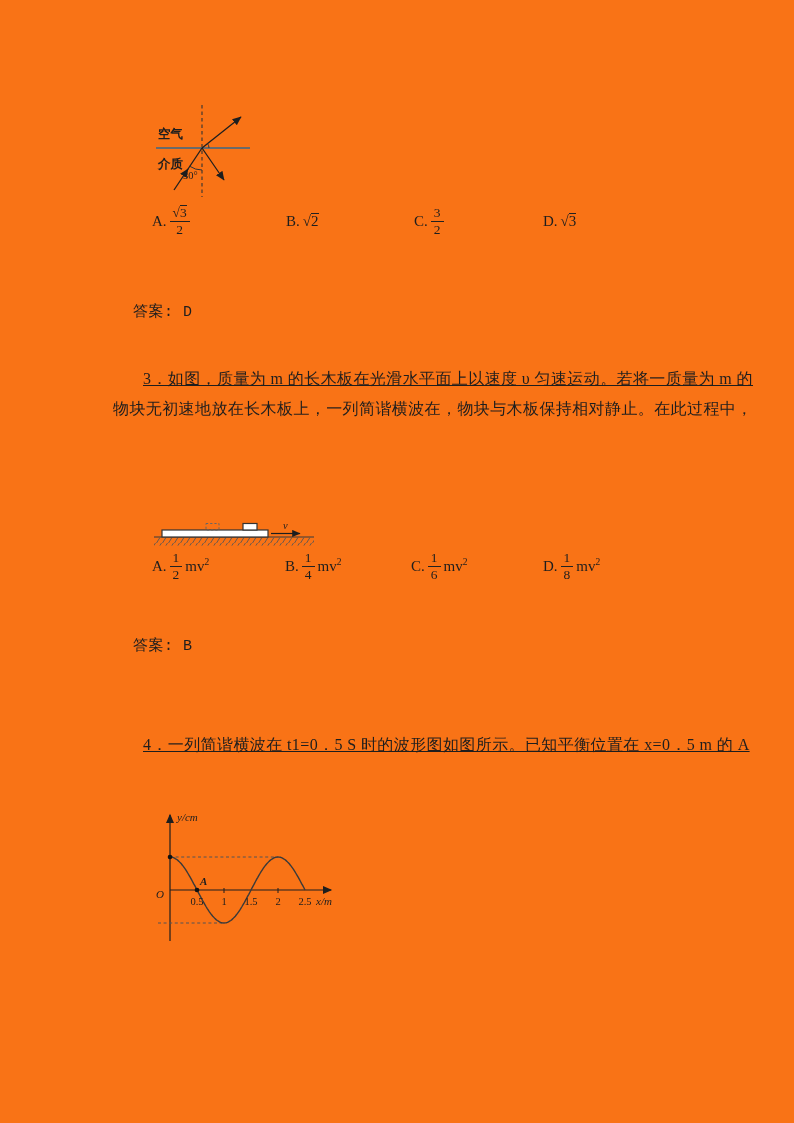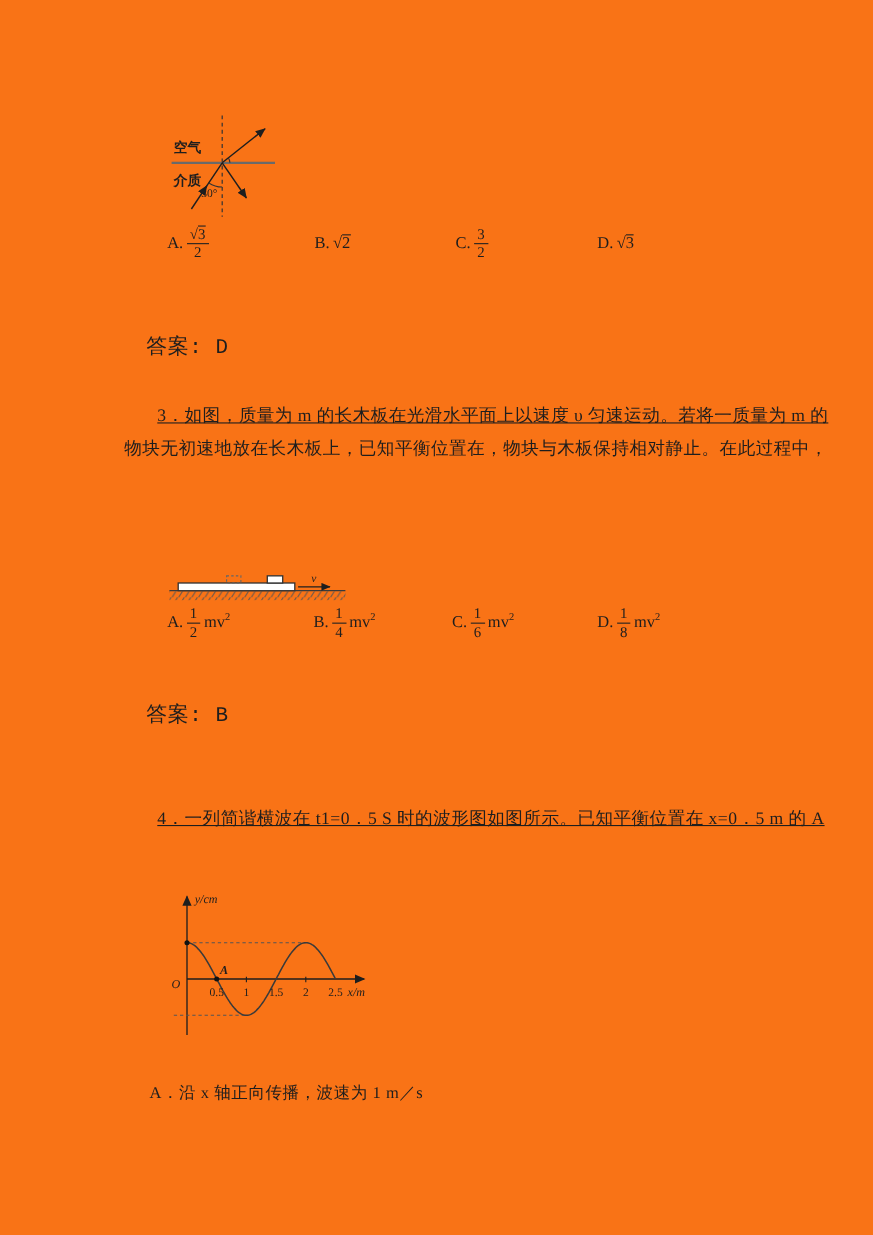--- a/index.html
+++ b/index.html
@@ -4,21 +4,21 @@
 <style>
   html,body{margin:0;padding:0;background:#888;}
   .page{
     position:relative;width:794px;height:1123px;margin:0 auto;background:#f97316;
     font-family:"Liberation Serif","DejaVu Serif",serif;color:#1e1e1e;overflow:hidden;
   }
   .abs{position:absolute;}
   .para{position:absolute;font-size:16px;line-height:30px;width:580px;letter-spacing:0.4px;}
   .para .line{white-space:nowrap;}
   .para .indent{text-indent:30px;text-decoration:underline;}
-  .ans{position:absolute;font-size:19px;letter-spacing:0.5px;font-family:"Liberation Mono","DejaVu Sans Mono",monospace;}
+  .ans{position:absolute;font-size:15px;letter-spacing:0.5px;font-family:"Liberation Mono","DejaVu Sans Mono",monospace;}
   .optrow{position:absolute;font-size:15px;}
   .opt{position:absolute;top:0;display:flex;align-items:center;gap:3px;}
   .olabel{font-size:15px;}
   .frac{display:inline-flex;flex-direction:column;align-items:center;line-height:1.15;font-size:13.5px;}
   .frac .num{border-bottom:1px solid #222;padding:0 3px 0px;display:inline-block;white-space:nowrap;}
   .frac .den{padding:0 3px;}
   .rad{display:inline-block;border-top:1px solid #222;line-height:1.05;}
   .sqrtwrap{white-space:nowrap;}
   .term{font-size:15px;}
   .frac .den,.frac .num{font-style:normal;}
@@ -80,21 +80,21 @@
     <span class="opt" style="left:543px;height:42px;">
       <span class="olabel">D.</span>
       <span class="sqrtwrap"><span>√</span><span class="rad">3</span></span>
     </span>
   </div>
 
   <div class="ans" style="left:133px;top:302px;">答案: D</div>
 
   <div class="para" style="left:113px;top:364px;">
     <div class="line indent">3．如图，质量为 m 的长木板在光滑水平面上以速度 υ 匀速运动。若将一质量为 m 的</div>
-    <div class="line">物块无初速地放在长木板上，已知平衡位置在，物块与木板保持相对静止。在此过程中，</div>
+    <div class="line">物块无初速地放在长木板上，一列简谐横波在，物块与木板保持相对静止。在此过程中，</div>
   </div>
 
   <svg class="abs" style="left:150px;top:511px;" width="170" height="44" viewBox="0 0 170 44">
     <defs>
       <marker id="ar2" markerWidth="8" markerHeight="7" refX="6.5" refY="3" orient="auto">
         <path d="M0,0 L7,3 L0,6 Z" fill="#1e1e1e"></path>
       </marker>
       <pattern id="hatch" width="6" height="8" patternUnits="userSpaceOnUse">
         <line x1="5.5" y1="0" x2="0.5" y2="8" stroke="#555" stroke-width="0.9"></line>
       </pattern>
@@ -179,15 +179,14 @@
     <text x="37" y="16" font-size="11" class="it">y/cm</text>
     <text x="176" y="100" font-size="11" class="it">x/m</text>
     <text x="60" y="80" font-size="11" class="it" font-weight="bold">A</text>
     <text x="57" y="100" font-size="10.5" text-anchor="middle">0.5</text>
     <text x="84" y="100" font-size="10.5" text-anchor="middle">1</text>
     <text x="111" y="100" font-size="10.5" text-anchor="middle">1.5</text>
     <text x="138" y="100" font-size="10.5" text-anchor="middle">2</text>
     <text x="165" y="100" font-size="10.5" text-anchor="middle">2.5</text>
   </svg>
 
-  <div class="qa-option" style="left:136px;top:984px;">A．沿 x 轴正向传播，波速为 1 m／s</div>
 
 </div>
 
 </body></html>

